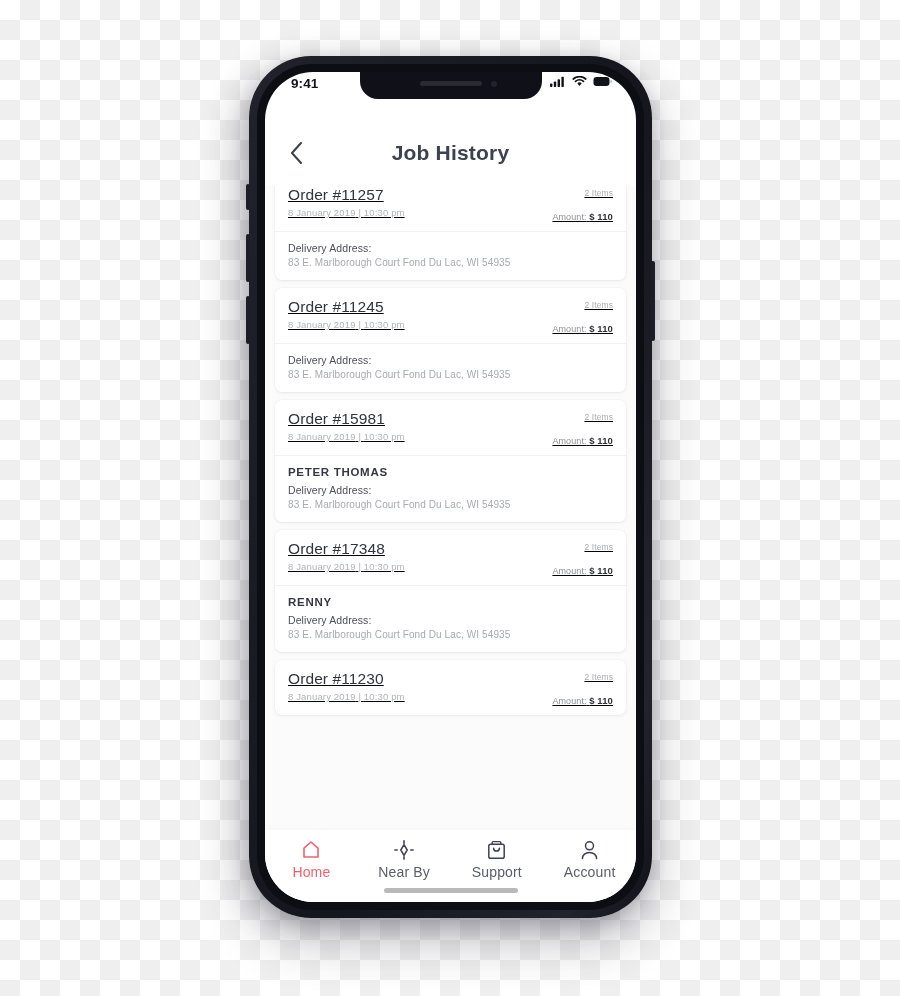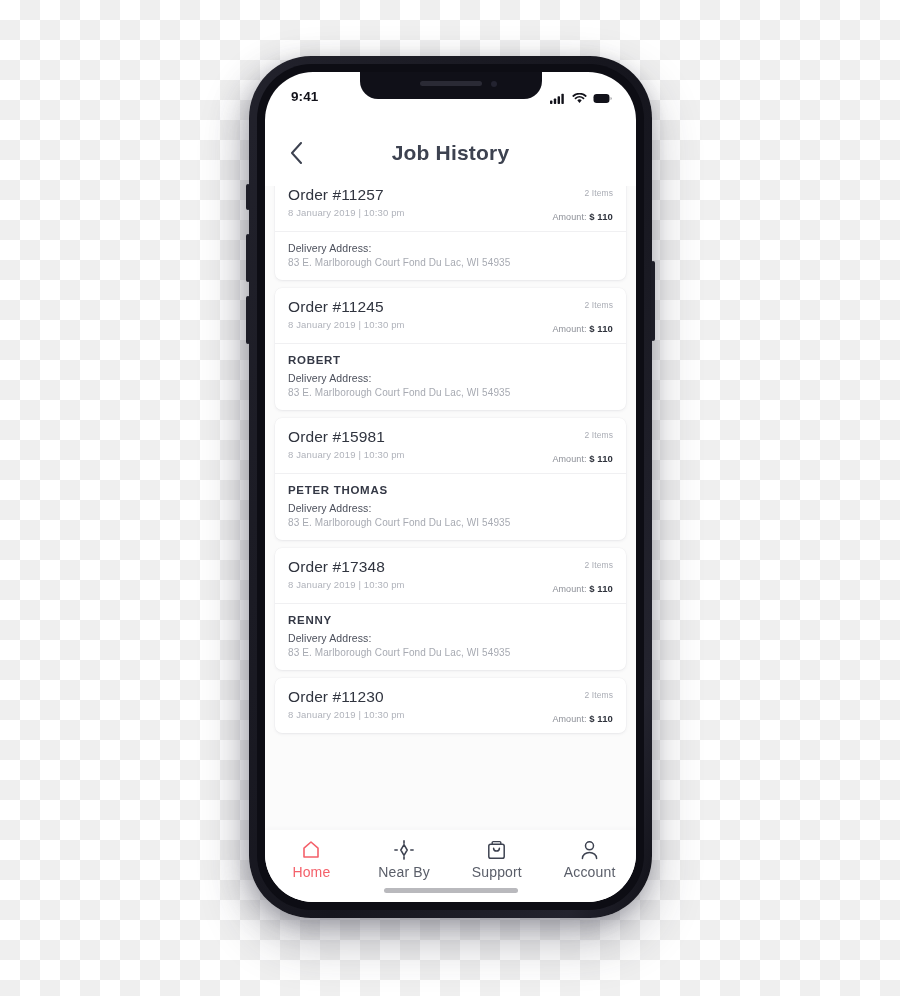--- a/index.html
+++ b/index.html
@@ -108,21 +108,21 @@
     background: #232330;
   }
 
   
   .statusbar {
     position: absolute;
     left: 0; top: 0; right: 0;
     height: 32px;
     z-index: 25;
     display: flex;
-    align-items: flex-end;
+    align-items: flex-start;
     justify-content: space-between;
     padding: 4px 24px 0 26px;
     box-sizing: border-box;
     pointer-events: none;
   }
   .status-time {
     font-size: 13.5px;
     font-weight: bold;
     color: #12121a;
     letter-spacing: 0.1px;
@@ -183,20 +183,21 @@
     margin-bottom: 8px;
     box-shadow: 0 1px 3px rgba(120,125,140,0.13), 0 0 0 0.5px rgba(150,155,170,0.07);
     overflow: hidden;
   }
   .card-top {
     padding: 10px 13px 9px 13px;
     border-bottom: 1px solid #f0f0f2;
     display: flex;
     justify-content: space-between;
     align-items: flex-start;
+    text-decoration: underline;
   }
   .card-top-left { }
   .order-id {
     font-size: 15.5px;
     font-weight: normal;
     color: #30343f;
     letter-spacing: 0.1px;
     margin-bottom: 3px;
   }
   .order-datetime {
@@ -384,21 +385,20 @@
             </div>
             <div class="card-top-right">
               <div class="order-items">2 Items</div>
               <div class="order-amount">
                 <span>Amount:</span>
                 <b>$ 110</b>
               </div>
             </div>
           </div>
           <div class="card-bottom">
-            <div class="cust-name">ROBERT</div>
             <div class="addr-label">Delivery Address:</div>
             <div class="addr-value">83 E. Marlborough Court Fond Du Lac, WI 54935</div>
           </div>
         </div>
 
         <div class="order-card">
           <div class="card-top">
             <div class="card-top-left">
               <div class="order-id">Order #15981</div>
               <div class="order-datetime">

